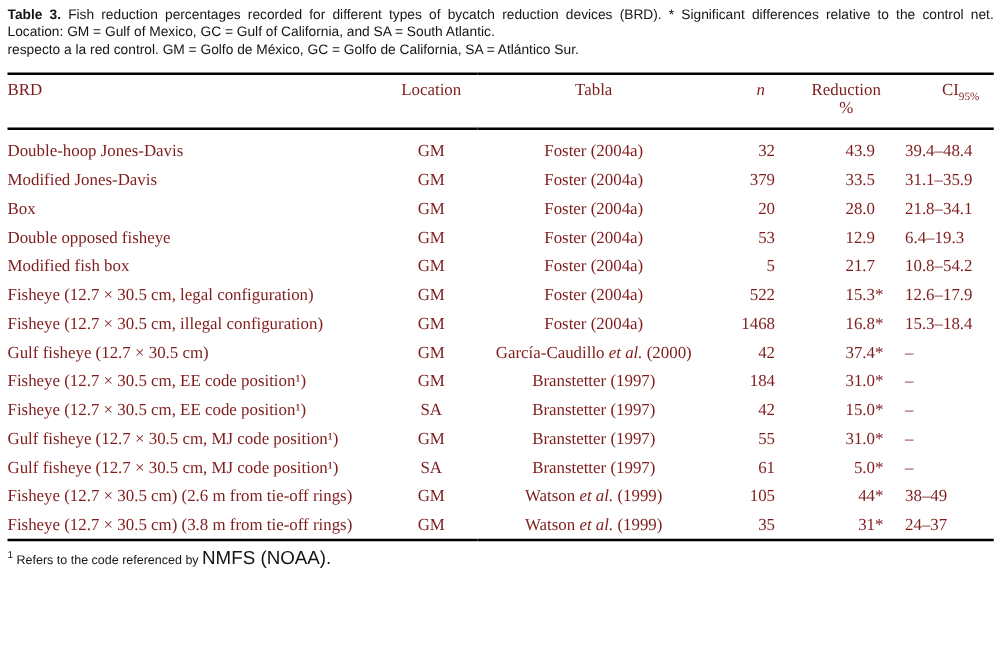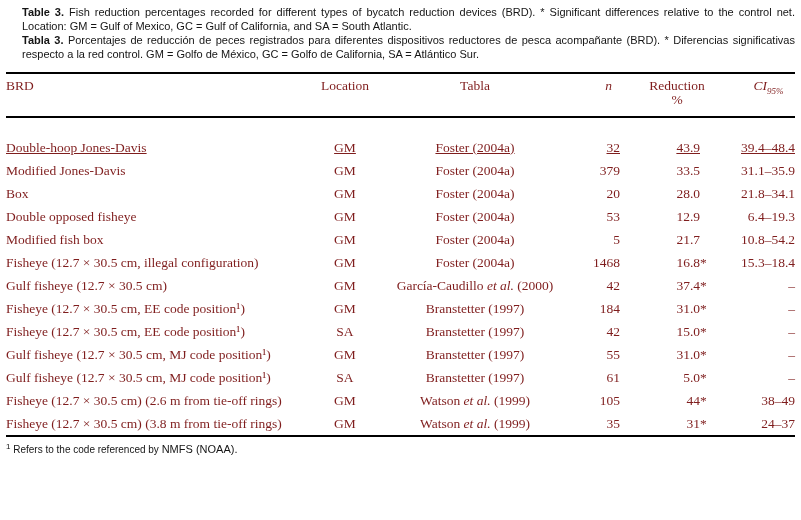--- a/index.html
+++ b/index.html
@@ -1,59 +1,58 @@
 <!DOCTYPE html>
 <html><head>
 <meta charset="utf-8">
 <style>
   html,body{margin:0;padding:0;background:#ffffff;}
   body{width:801px;height:520px;overflow:hidden;color:#000;}
   .page{padding:5px 6px 0 6px;width:789px;}
 
   
   .caption{font-family:"Liberation Sans",sans-serif;font-size:11px;line-height:14px;color:#151515;}
-  .cap-line{white-space:nowrap;overflow:hidden;margin-left:16px;}
+  .cap-line{white-space:nowrap;overflow:hidden;}
   .jline{white-space:normal;text-align:justify;text-align-last:justify;}
   .cap-prefix{font-weight:bold;}
 
   
   table{border-collapse:collapse;table-layout:fixed;width:789px;margin-top:11px;
         font-family:"Liberation Serif",serif;font-size:13.5px;color:#7f1d1d;
         border-top:2px solid #000;border-bottom:2px solid #000;}
   thead tr{border-bottom:2px solid #000;}
   thead th{font-weight:normal;vertical-align:top;padding:5px 0 9px 0;line-height:14px;}
   tbody td{height:23px;line-height:23px;padding:0;white-space:nowrap;overflow:visible;}
-  tbody tr:first-child td{padding-top:18px;text-decoration:underline;}
+  tbody tr:first-child td{padding-top:5px;}
 
   .th-brd,.c-brd{text-align:left;}
   .th-loc,.c-loc{text-align:center;}
   .th-src,.c-src{text-align:center;}
   .th-n{text-align:right;padding-right:8px;font-style:italic;}
   .c-n{text-align:right;}
   .th-red{text-align:center;padding-left:26px;}
   .c-red{text-align:right;}
   .c-red .star{display:inline-block;width:8px;text-align:left;}
-  .th-ci{text-align:center;padding-left:34px;font-style:italic;}
-  .c-ci{text-align:right;padding-left:16px;}
+  .th-ci{text-align:center;padding-left:34px;}
+  .c-ci{text-align:left;padding-left:16px;}
   sub{font-size:9px;}
 
   
   .footnote{margin-top:5px;font-family:"Liberation Sans",sans-serif;font-size:10px;color:#151515;}
   .footnote sup{font-size:8px;}
-  .footnote .org{font-size:11px;}
+  .footnote .org{font-size:15px;}
 </style>
 </head>
 <body>
 
 <div class="page">
 
   <div class="caption">
     <div class="cap-line jline"><span class="cap-prefix">Table 3.</span><span> Fish reduction percentages recorded for different types of bycatch reduction devices (BRD). * Significant differences relative to the control net.</span></div>
     <div class="cap-line">Location: GM = Gulf of Mexico, GC = Gulf of California, and SA = South Atlantic.</div>
-    <div class="cap-line jline"><span class="cap-prefix">Tabla 3.</span><span> Porcentajes de reducción de peces registrados para diferentes dispositivos reductores de pesca acompañante (BRD). * Diferencias significativas</span></div>
     <div class="cap-line">respecto a la red control. GM = Golfo de México, GC = Golfo de California, SA = Atlántico Sur.</div>
   </div>
 
   <table>
     <colgroup>
       <col style="width:302px">
         <col style="width:74px">
         <col style="width:186px">
       <col style="width:52px">
         <col style="width:88px">
@@ -109,20 +108,28 @@
     <tr>
       <td class="c-brd">Modified fish box</td>
       <td class="c-loc">GM</td>
       <td class="c-src">Foster (2004a)</td>
       <td class="c-n">5</td>
       <td class="c-red"><span class="num">21.7</span><span class="star"></span></td>
       <td class="c-ci">10.8–54.2</td>
     </tr>
 
 
+    <tr>
+      <td class="c-brd">Fisheye (12.7 × 30.5 cm, legal configuration)</td>
+      <td class="c-loc">GM</td>
+      <td class="c-src">Foster (2004a)</td>
+      <td class="c-n">522</td>
+      <td class="c-red"><span class="num">15.3</span><span class="star">*</span></td>
+      <td class="c-ci">12.6–17.9</td>
+    </tr>
 
     <tr>
       <td class="c-brd">Fisheye (12.7 × 30.5 cm, illegal configuration)</td>
       <td class="c-loc">GM</td>
       <td class="c-src">Foster (2004a)</td>
       <td class="c-n">1468</td>
       <td class="c-red"><span class="num">16.8</span><span class="star">*</span></td>
       <td class="c-ci">15.3–18.4</td>
     </tr>
 

